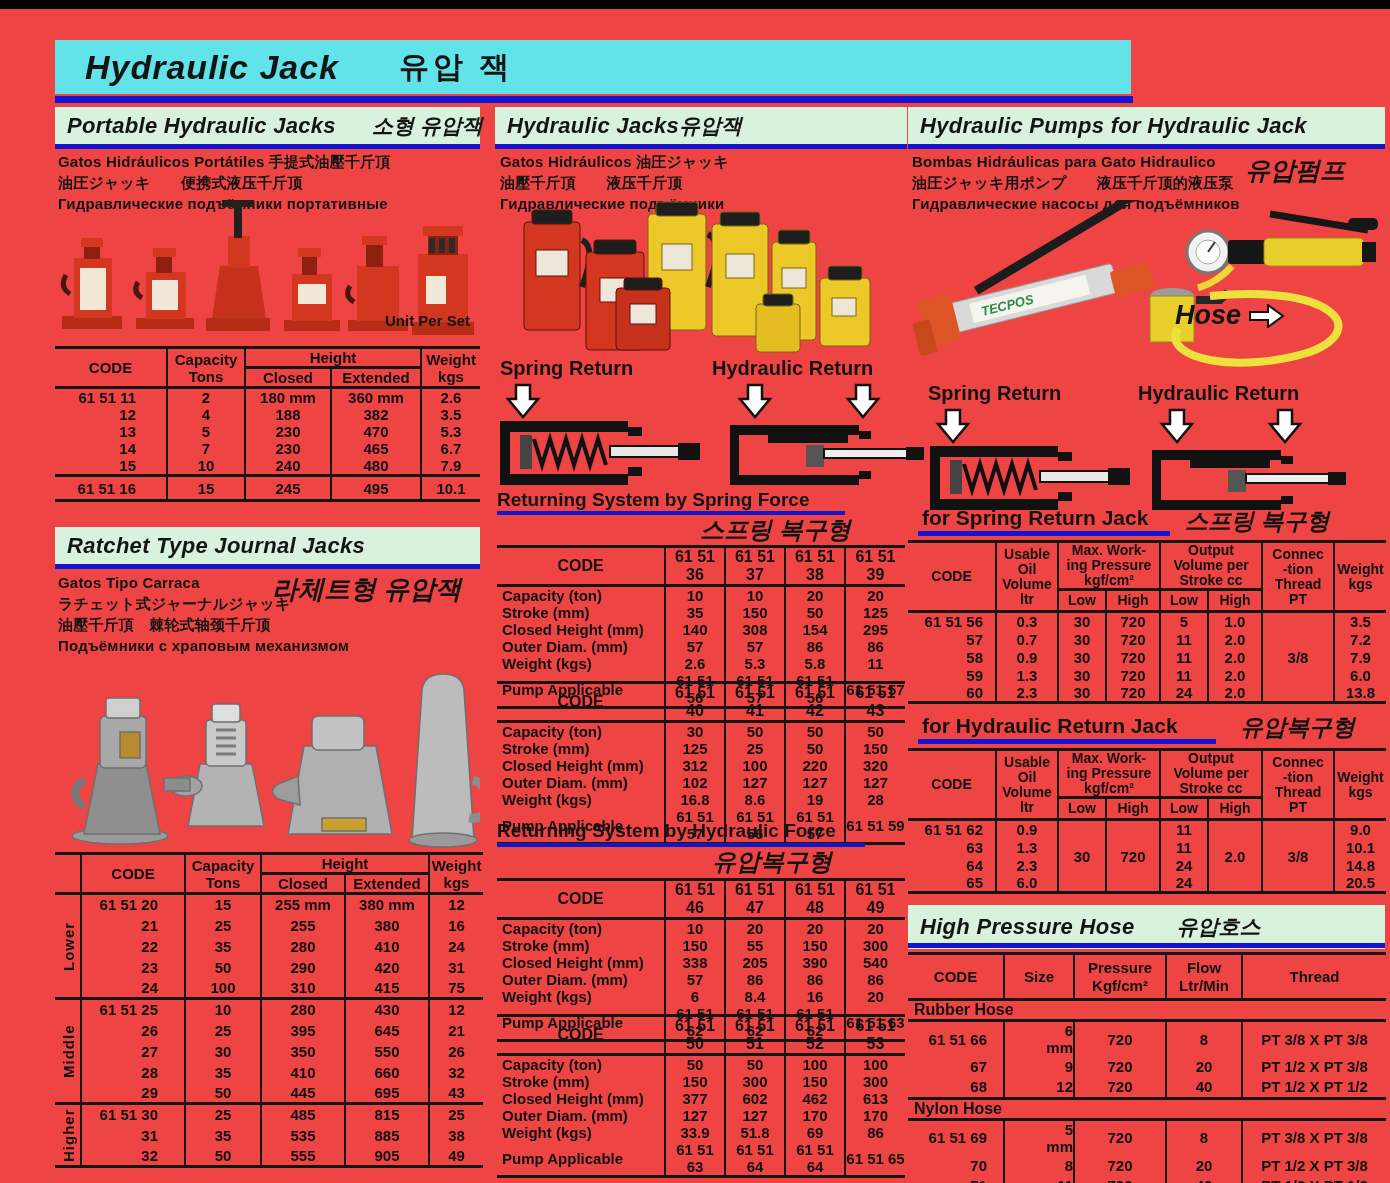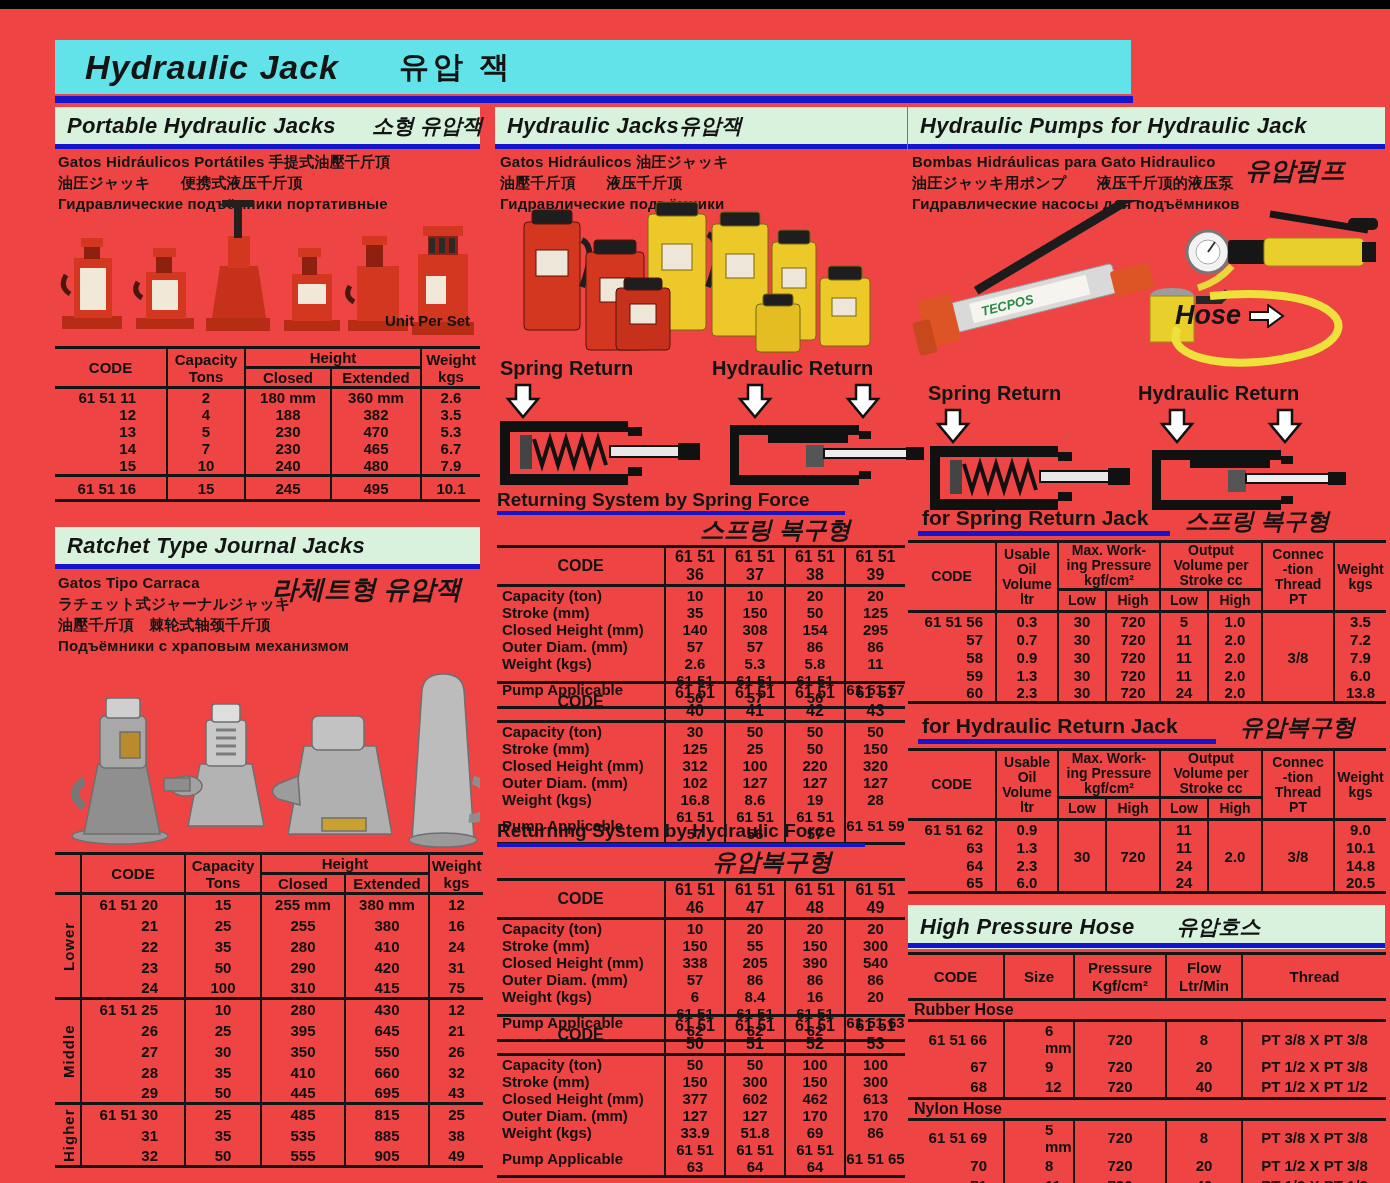--- a/index.html
+++ b/index.html
@@ -52,21 +52,21 @@
   .t-pump thead th{font-size:14px;line-height:15px}
   .t-pump thead tr:first-child th{height:48px}
   .t-pump thead tr+tr th{height:22px}
   .t-pump tbody td{height:18px}
   .t-pump tbody td:first-child{text-align:right;padding-right:12px}
   .pA{top:540px}.pB{top:748px}
   .t-hose{left:908px;top:952px;width:478px;font-size:15px}
   .t-hose thead th{height:46px;font-size:15px;line-height:18px}
   .t-hose tbody td{height:21px}
   .t-hose tbody td:first-child{text-align:right;padding-right:16px}
-  .t-hose tbody td:nth-child(2){text-align:left;padding-left:40px}
+  .t-hose tbody td:nth-child(2){text-align:right;padding-left:40px}
   .t-hose tbody td.grp{text-align:left;padding-left:6px;font-size:16px;
         border-top:3px solid #151515;border-bottom:3px solid #151515}
   .hoselab{position:absolute;left:1175px;top:300px;display:flex;align-items:center;gap:8px;
         font-style:italic;font-weight:bold;font-size:27px}
 </style>
 </head>
 <body>
 
 <div class="page">
   <div class="topbar"></div>

